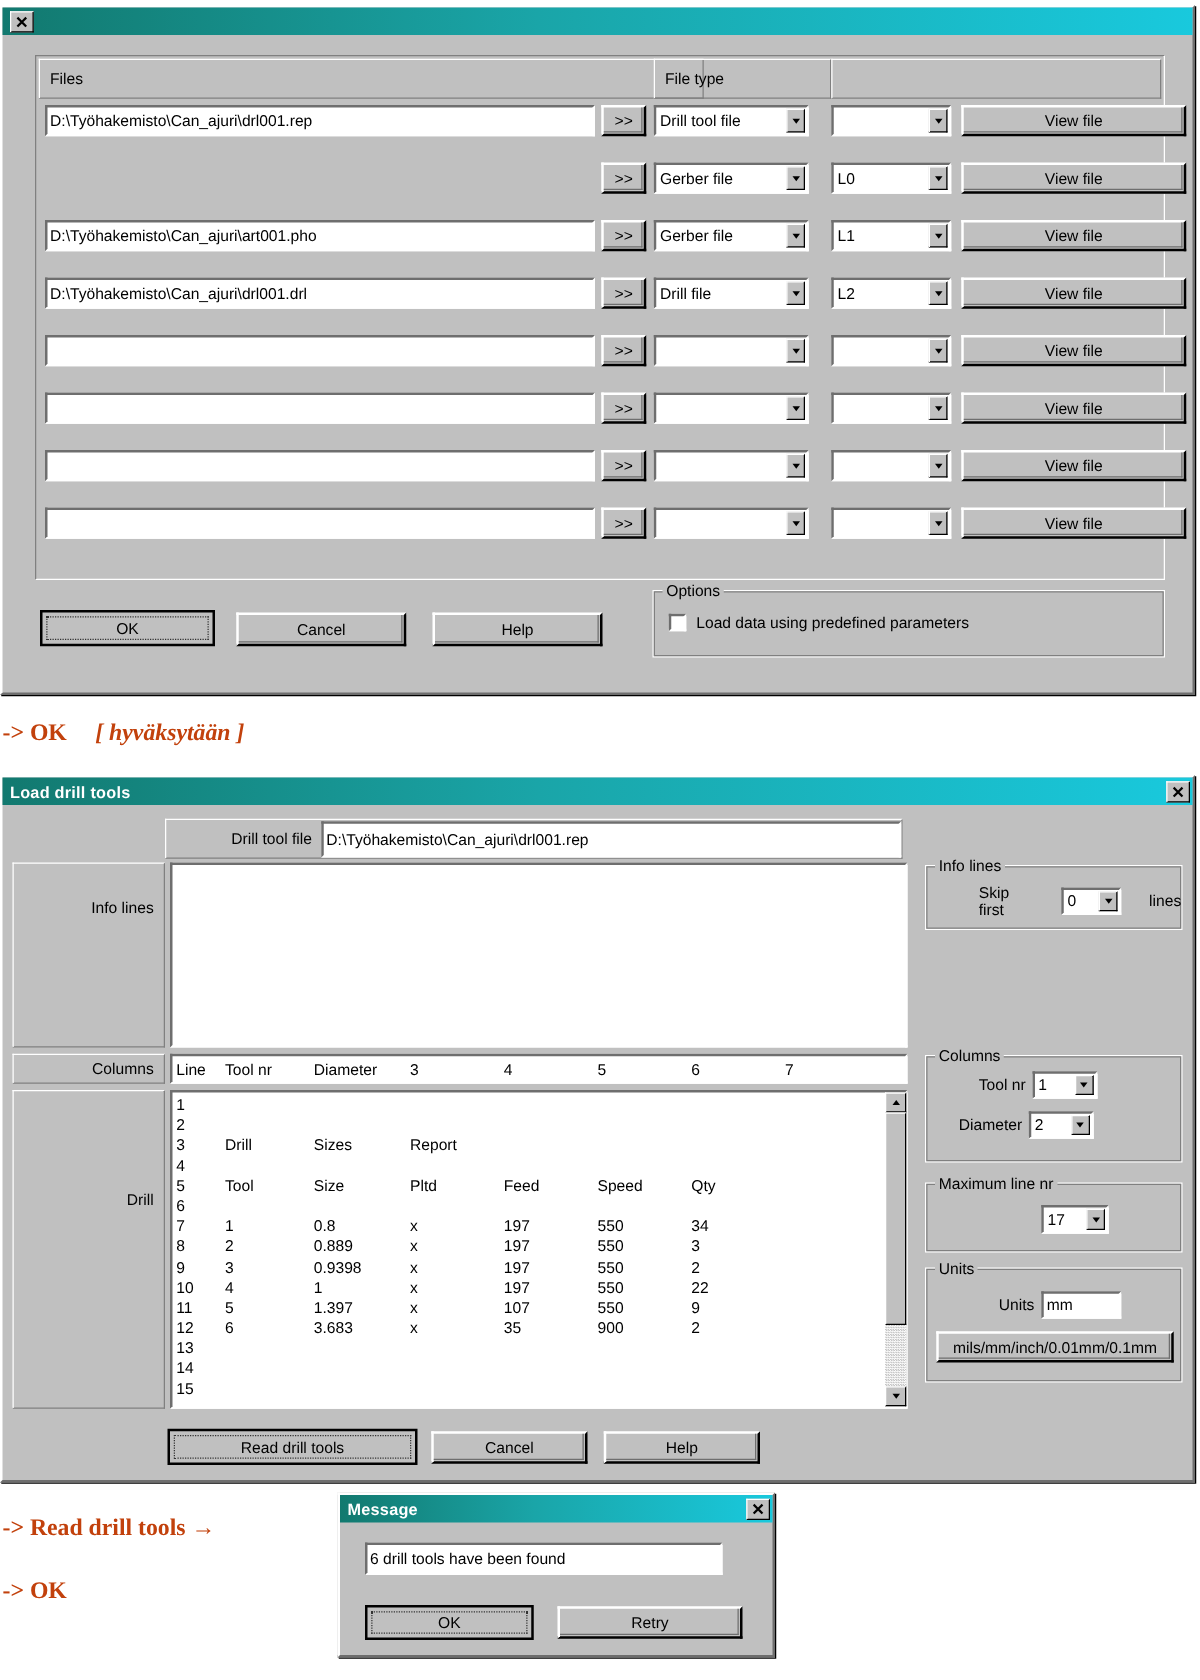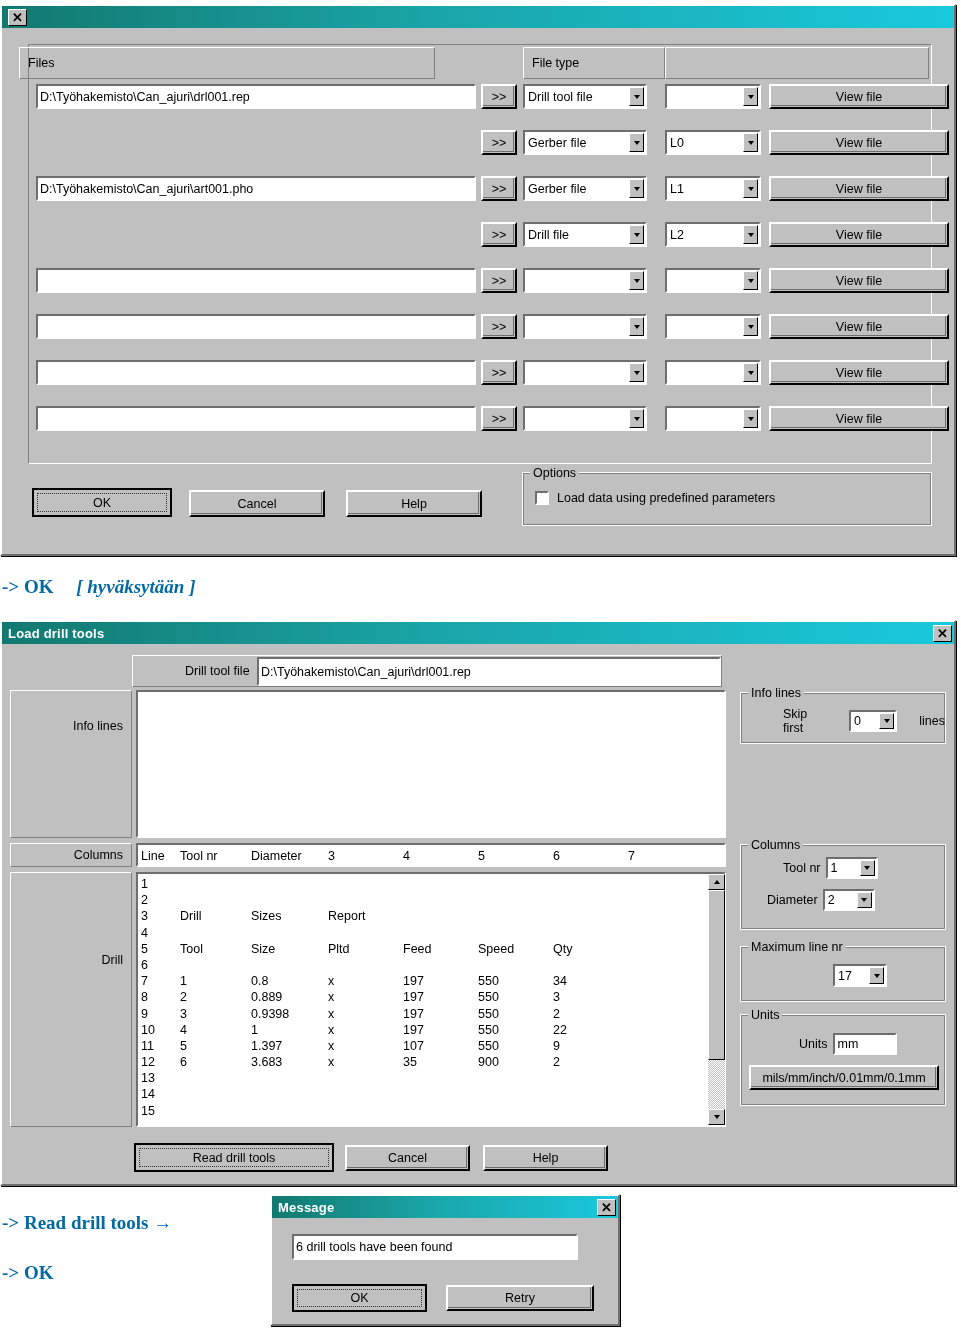--- a/index.html
+++ b/index.html
@@ -162,21 +162,21 @@
     border-right:2px solid #ffffff;border-bottom:2px solid #ffffff;
   }
 
   
   .anno {
     position:absolute;
     font-family:"Liberation Serif", serif;
     font-weight:bold;
     font-size:19px;
     white-space:nowrap;
-    color:#0369a1;
+    color:#c2410c;
   }
   .anno .ital { font-style:italic; }
 
   
   .mono-list {
     font-family:"Liberation Sans", sans-serif;
     font-size:12.5px;
     line-height:16.2px;
     white-space:pre;
   }
@@ -206,21 +206,21 @@
 <body>
 
 <div class="win" style="left:0;top:4px;width:956px;height:552px;">
 
   <div class="titlebar">
     <div class="closebtn">✕</div>
   </div>
 
   <div class="etch" style="left:26px;top:38px;width:904px;height:420px;"></div>
 
-  <div class="etch-raise" style="left:17px;top:41px;width:416px;height:32px;">
+  <div class="etch-raise" style="left:29px;top:41px;width:532px;height:32px;">
     <span style="position:absolute;left:8px;top:8px;font-size:12.5px;">Files</span>
   </div>
   <div class="etch-raise" style="left:521px;top:41px;width:142px;height:32px;">
     <span style="position:absolute;left:8px;top:8px;font-size:12.5px;">File type</span>
   </div>
   <div class="etch-raise" style="left:663px;top:41px;width:264px;height:32px;"></div>
 
   <div style="position:absolute;left:29px;top:76px;width:898px;height:29px;">
     <div class="field" style="position:absolute;left:5px;top:2px;width:440px;height:25px;">D:\Työhakemisto\Can_ajuri\drl001.rep</div>
     <div class="btn" style="position:absolute;left:450px;top:2px;width:36px;height:25px;">
@@ -280,20 +280,21 @@
       <span class="arrow">
           <i class="tri-d"></i>
         </span>
       </div>
     <div class="btn" style="position:absolute;left:738px;top:2px;width:180px;height:25px;">
       <span>View file</span>
       </div>
   </div>
 
   <div style="position:absolute;left:29px;top:214px;width:898px;height:29px;">
+    <div class="field" style="position:absolute;left:5px;top:2px;width:440px;height:25px;">D:\Työhakemisto\Can_ajuri\drl001.drl</div>
     <div class="btn" style="position:absolute;left:450px;top:2px;width:36px;height:25px;">
       <span>&gt;&gt;</span>
       </div>
     <div class="combo" style="position:absolute;left:492px;top:2px;width:124px;height:25px;">
       <span>Drill file</span>
       <span class="arrow">
           <i class="tri-d"></i>
         </span>
       </div>
     <div class="combo" style="position:absolute;left:634px;top:2px;width:96px;height:25px;">

